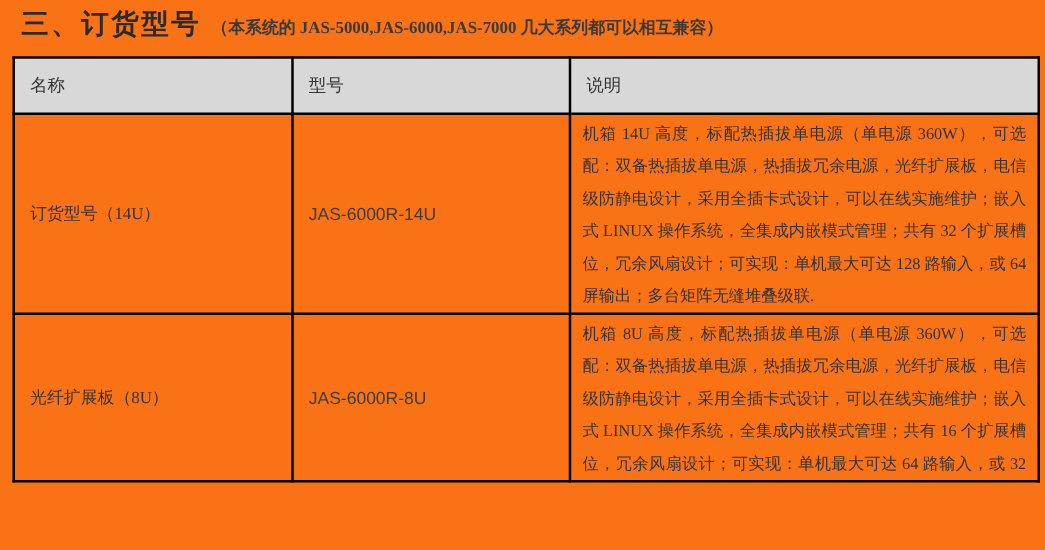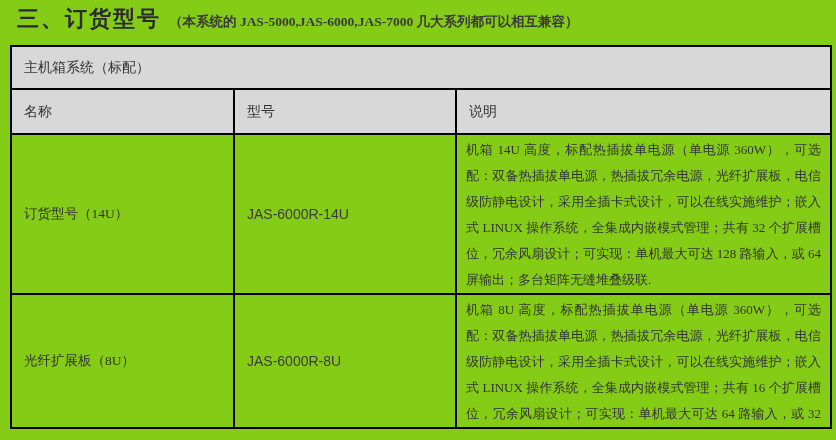--- a/index.html
+++ b/index.html
@@ -11,21 +11,21 @@
     width: 836px;
     height: 440px;
     overflow: hidden;
     font-family: "Liberation Serif", "DejaVu Serif", serif;
     color: #333333;
   }
   .doc {
     position: relative;
     width: 836px;
     height: 440px;
-    background: #84cc16;
+    background: #f97316;
   }
   .title-row {
     position: absolute;
     left: 17px;
     top: 4px;
     white-space: nowrap;
   }
   .title-heading {
     display: inline-block;
     font-family: "Liberation Sans", "DejaVu Sans", sans-serif;
@@ -117,23 +117,20 @@
   </div>
 
   <table class="order-table">
     <colgroup>
       <col style="width:223px">
       <col style="width:222px">
       <col style="width:375px">
     </colgroup>
 
     <tbody>
-        <tr class="section-row">
-      <th colspan="3">主机箱系统（标配）</th>
-    </tr>
 
     <tr class="cols-row">
       <th>名称</th>
       <th>型号</th>
       <th>说明</th>
     </tr>
 
     <tr class="data-row-1">
       <td class="cell-name">订货型号（14U）</td>
       <td class="cell-model">JAS-6000R-14U</td>

